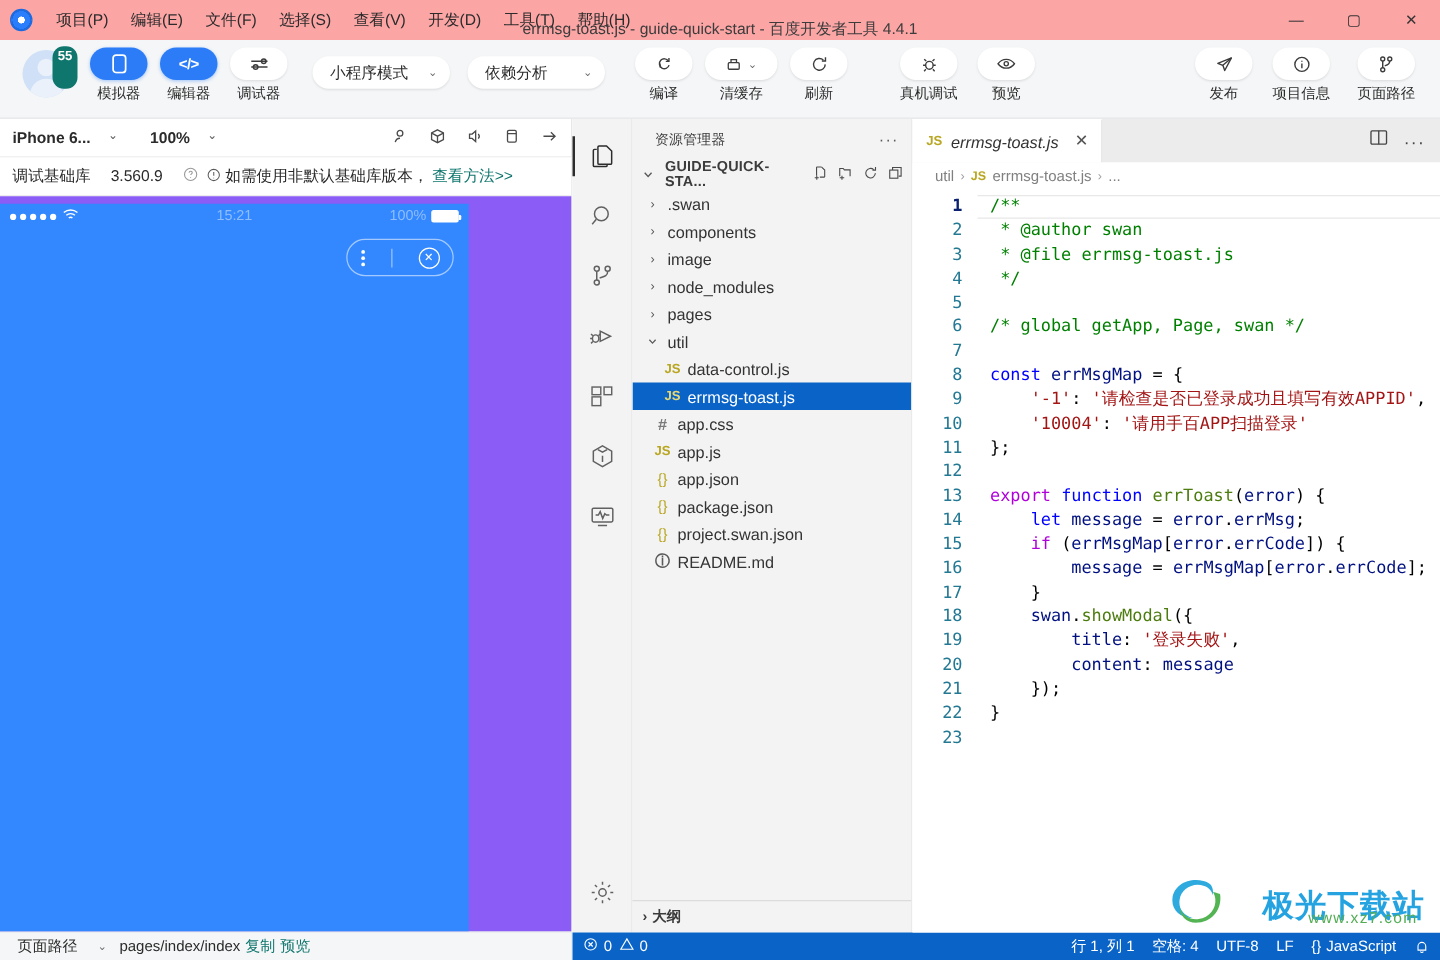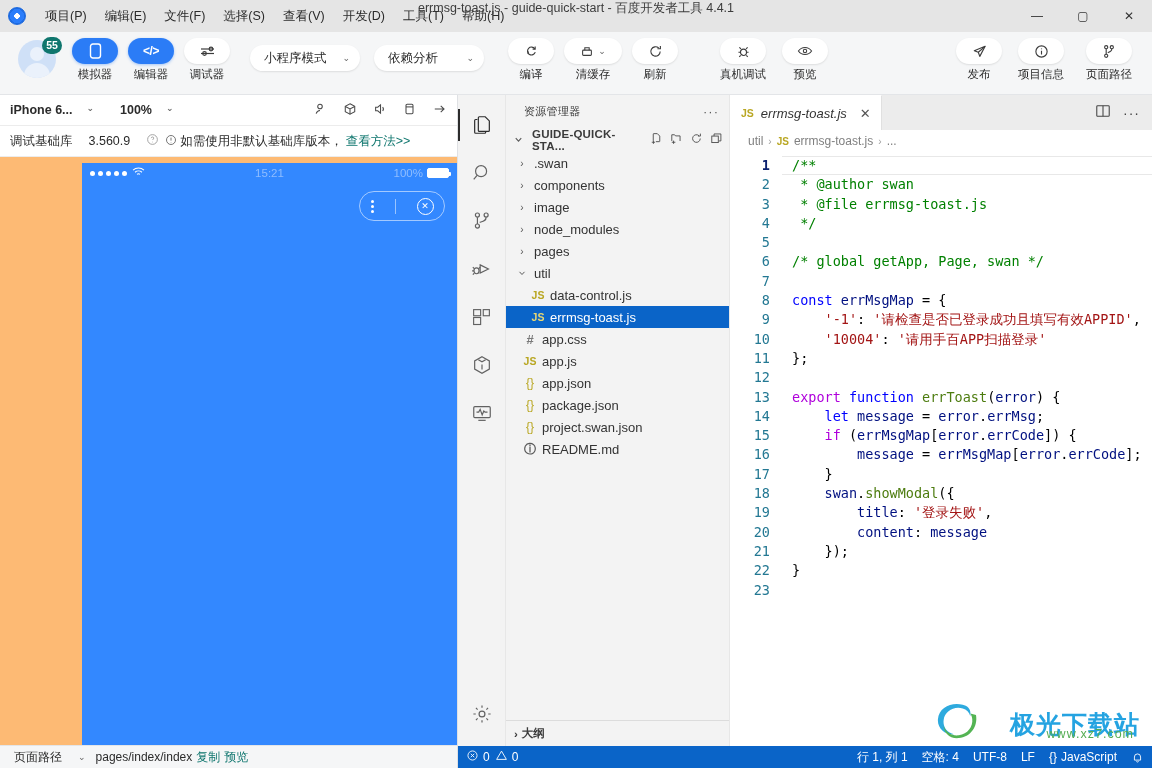--- a/index.html
+++ b/index.html
@@ -8,22 +8,22 @@
     overflow: hidden;
     font-family: "Liberation Sans", "DejaVu Sans", sans-serif;
     background: #ffffff;
     color: #222;
     -webkit-font-smoothing: antialiased;
   }
   .app { width: 1152px; height: 768px; position: relative; display: flex; flex-direction: column; background:#fff; }
 
   
   .titlebar {
-    height: 32px; flex: 0 0 32px; display: flex; align-items: flex-start;
-    background: #e5e5e5; position: relative;
+    height: 32px; flex: 0 0 32px; display: flex; align-items: flex-end;
+    background: #fca5a5; position: relative;
   }
   .menu-area { display:flex; align-items:center; height:32px; padding-left:8px; gap:0; }
   .logo-dot {
     width: 18px; height: 18px; border-radius: 50%;
     background: radial-gradient(circle at 50% 50%, #ffffff 0 24%, #2a7dfb 26% 62%, #1d6ae0 63% 100%);
     border: 1px solid #1d6ae0; margin-right: 10px; flex:0 0 18px;
   }
   .menu-item {
     font-size: 12.5px; color: #2b2b2b; padding: 4px 9px; white-space: nowrap;
     border-radius: 3px; cursor: default;
@@ -53,21 +53,21 @@
   }
   .avatar:before {
     content:""; position:absolute; left:50%; top:7px; width:14px; height:14px; border-radius:50%;
     background:#eaf1fb; transform:translateX(-50%);
   }
   .avatar:after {
     content:""; position:absolute; left:50%; top:23px; width:26px; height:20px; border-radius:13px 13px 0 0;
     background:#eaf1fb; transform:translateX(-50%);
   }
   .badge {
-    position:absolute; right:-4px; top:-3px; min-width:20px; height:17px; border-radius:9px;
+    position:absolute; right:-4px; top:-3px; min-width:20px; height:34px; border-radius:9px;
     background:#0f766e; color:#fff; font-size:10.5px; line-height:17px; text-align:center; padding:0 4px;
     font-weight:600;
   }
   .tool-group { display: flex; align-items: flex-start; gap: 6px; }
   .tool-btn {
     width: 50px; display: flex; flex-direction: column; align-items: center; gap: 3px; cursor: default;
   }
   .pill {
     width: 46px; height: 26px; border-radius: 13px; display: flex; align-items: center; justify-content: center;
     background: #ffffff; box-shadow: 0 1px 2px rgba(0,0,0,.10); color: #3c3c3c;
@@ -99,23 +99,22 @@
   }
   .drop { display:flex; align-items:flex-start; gap:14px; cursor:default;font-weight:bold; }
   .sim-icons { margin-left:auto; display:flex; align-items:center; gap: 16px; color:#4a4a4a; }
   .sim-bar2 {
     height: 31px; flex:0 0 31px; display:flex; align-items:center; padding: 0 10px; gap: 16px;
     font-size: 12.5px; color:#2b2b2b; border-bottom: 1px solid #ececec; background:#fff;
   }
   .muted-ico { color:#9a9a9a; font-size: 13px; }
   .link { color:#0f766e; cursor:pointer; }
   .sim-stage {
-    flex: 1; background: #fdba74; display: flex; justify-content: flex-end; padding-top: 6px; min-height:0;
+    flex: 1; background: #8b5cf6; display: flex; justify-content: flex-start; padding-top: 6px; min-height:0;
     position: relative;
-    padding-left: 38px;
   }
   .phone {
     width: 375px; height: 100%; background: #3388ff; position: relative; overflow:hidden;
   }
   .phone-status {
     height: 20px; display:flex; align-items:center; padding: 0 8px; color:#9fc6ff; font-size: 11px;
   }
   .dots { display:flex; gap:3px; align-items:center; }
   .dot { width:5px; height:5px; border-radius:50%; background:#ffffff; }
   .wifi { margin-left:5px; color:#fff; font-size:11px; }

